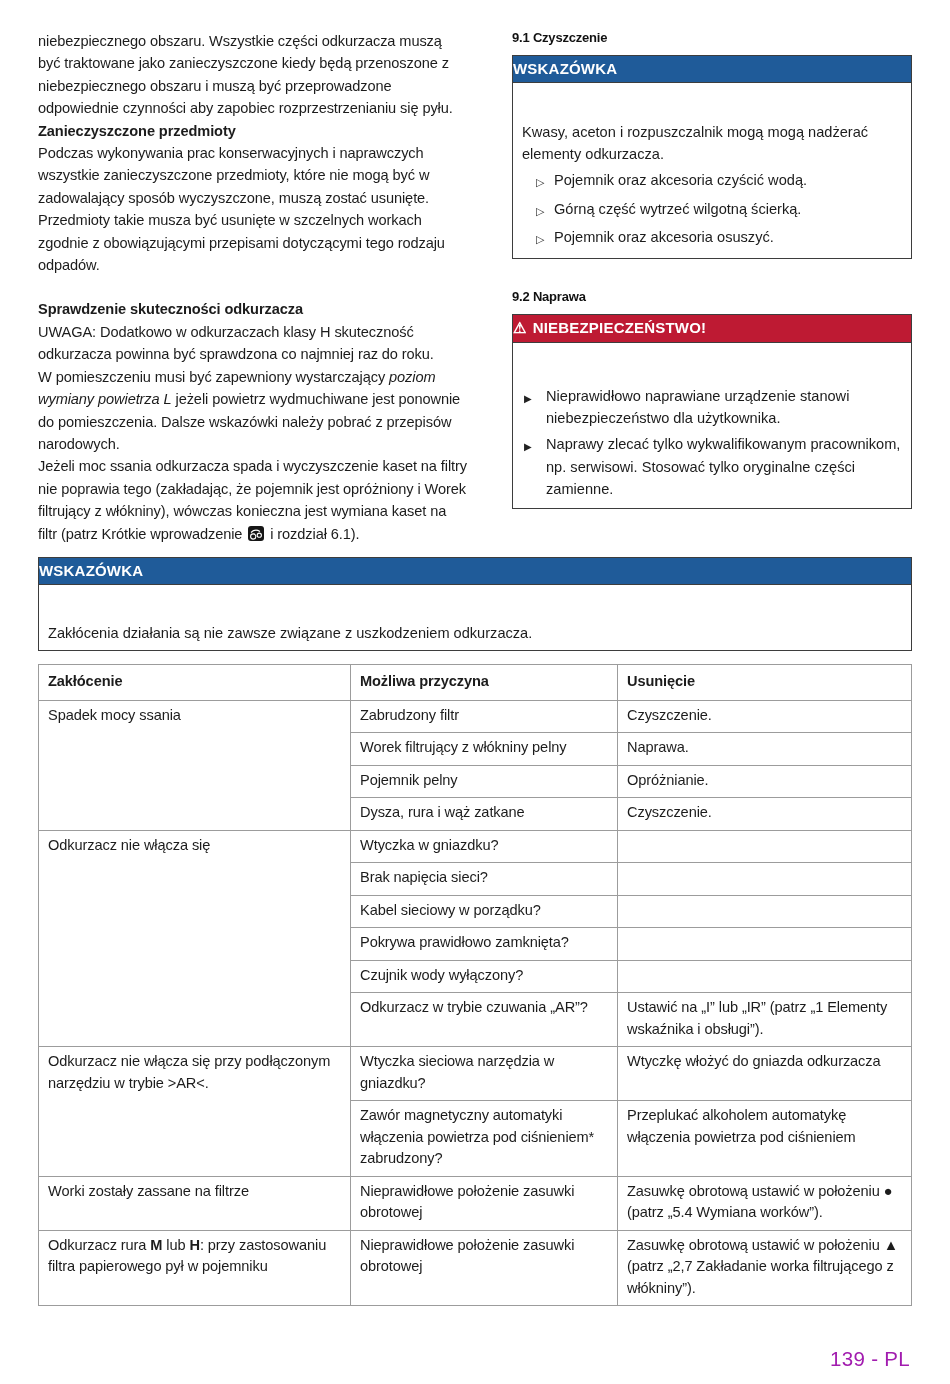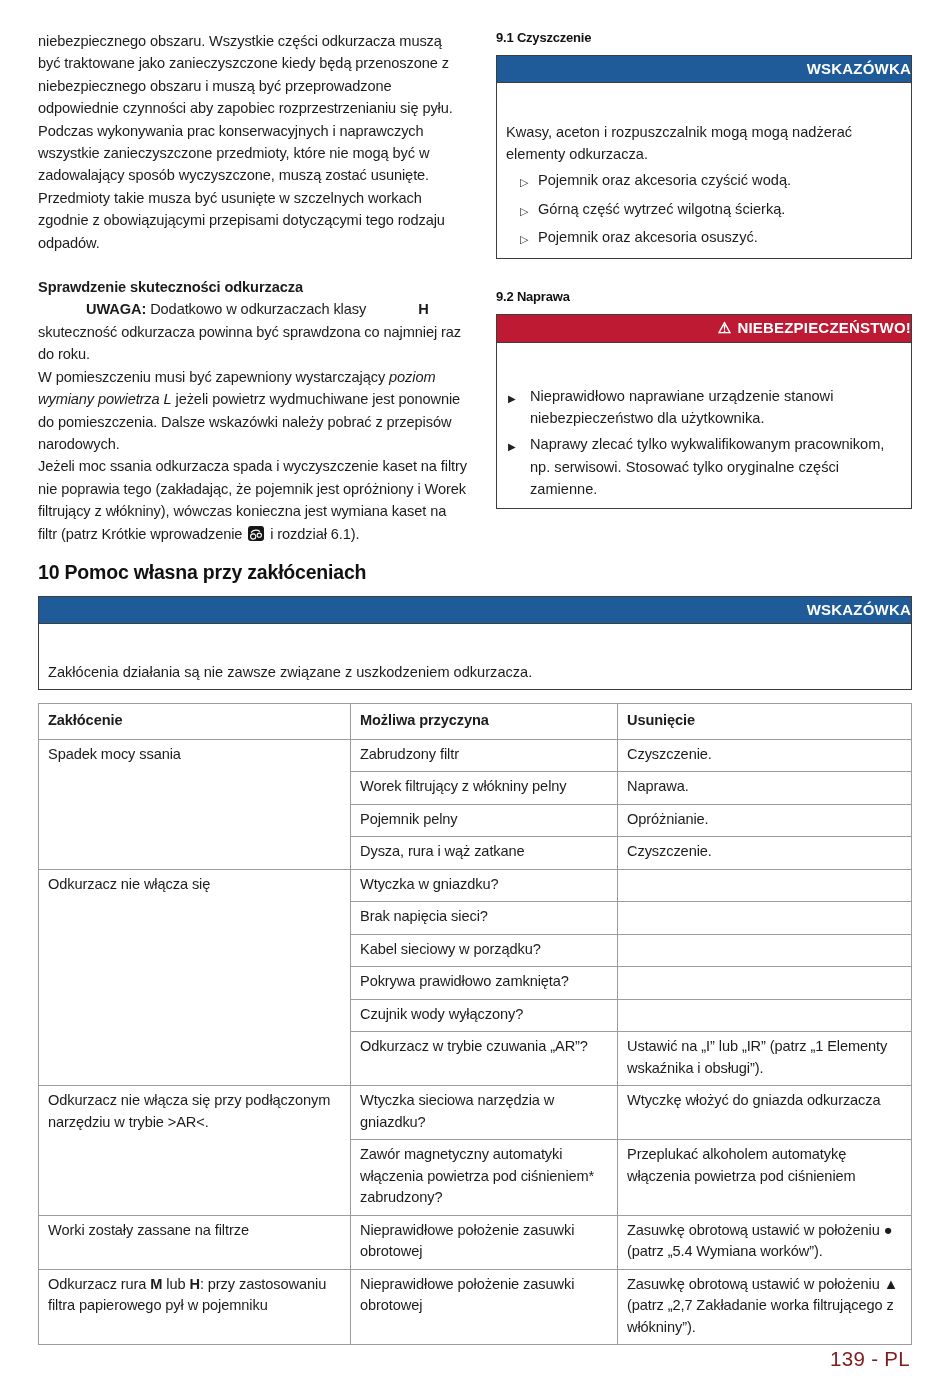--- a/index.html
+++ b/index.html
@@ -7,44 +7,44 @@
   body {
     width:950px; height:1384px;
     font-family:"Liberation Sans", sans-serif;
     color:#1c1c1c;
     position:relative;
     overflow:hidden;
   }
   .page { width:950px; height:1384px; padding:30px 38px 0 38px; position:relative; }
 
   
-  .top-grid { display:grid; grid-template-columns:430px 1fr; column-gap:28px; align-items:start; }
+  .top-grid { display:grid; grid-template-columns:430px 1fr; column-gap:44px; align-items:start; }
 
   .col-left { font-size:14.6px; line-height:22.4px; letter-spacing:-0.1px; }
   .col-left p { margin:0; }
   .para-bold-head { font-weight:bold; }
   .gap-before { margin-top:22px !important; }
-  .b { font-weight:bold;margin-left:48px; }
+  .b { font-weight:normal; }
   .i { font-style:italic; }
 
   .mini-icon {
     display:inline-block; width:16px; height:15px; vertical-align:-2px;
     background:#161616; border-radius:3px; margin:0 2px;
   }
   .mini-icon svg { display:block; width:16px; height:15px; }
 
   .section-title { font-size:13px; font-weight:bold; letter-spacing:-0.2px; color:#111; }
   .col-right .section-title { margin-bottom:10px; }
 
   
   .notice-box { border:1px solid #3d3d3d; background:#fff; }
   .notice-head {
     background:var(--accent-blue,#1F5B99);
     color:#fff; font-weight:bold; font-size:15px;
-    text-align:right; padding:4px 0 5px 0;
+    text-align:left; padding:4px 0 5px 0;
     border-bottom:1px solid #3d3d3d;
     letter-spacing:0.2px;
   }
   .notice-head.danger { background:var(--accent-red,#BE1A33); }
   .notice-body { padding:6px 9px 8px 9px; font-size:14.6px; line-height:22.2px;margin-top:32px; }
   .bullet-row { display:flex; margin-top:4px; }
   .bullet-row .marker { width:18px; flex:0 0 18px; margin-left:14px; font-size:11px; padding-top:2px; color:#222; }
   .bullet-row.danger-row .marker { margin-left:2px; width:22px; flex-basis:22px; font-size:10px; padding-top:3px; }
   .bullet-row .btxt { flex:1; }
   .warn-glyph { font-size:15px; margin-right:6px; }
@@ -68,32 +68,33 @@
     font-weight:normal;
   }
   table.trouble th { font-weight:bold; padding-top:6px; padding-bottom:7px; }
   .w-problem { width:312px; }
   .w-cause   { width:267px; }
 
   .footnote { margin-top:17px; font-size:14.6px; letter-spacing:-0.1px; }
 
   .page-number {
     position:absolute; right:40px; bottom:13px;
-    font-size:20.5px; color:#7f1d1d; letter-spacing:0.3px;
+    font-size:20.5px; color:#a21caf; letter-spacing:0.3px;
   }
 </style>
 </head>
 <body>
 
 <div class="page">
 
   <div class="top-grid">
 
     <div class="col-left">
       <p>niebezpiecznego obszaru. Wszystkie części odkurzacza muszą być traktowane jako zanieczyszczone kiedy będą przenoszone z niebezpiecznego obszaru i muszą być przeprowadzone odpowiednie czynności aby zapobiec rozprzestrzenianiu się pyłu.</p>
+      <p class="para-bold-head">Zanieczyszczone przedmioty</p>
       <p>Podczas wykonywania prac konserwacyjnych i naprawczych wszystkie zanieczyszczone przedmioty, które nie mogą być w zadowalający sposób wyczyszczone, muszą zostać usunięte. Przedmioty takie musza być usunięte w szczelnych workach zgodnie z obowiązującymi przepisami dotyczącymi tego rodzaju odpadów.</p>
       <p class="para-bold-head gap-before">Sprawdzenie skuteczności odkurzacza</p>
       <p><span class="b">UWAGA:</span><span> Dodatkowo w odkurzaczach klasy </span><span class="b">H</span><span> skuteczność odkurzacza powinna być sprawdzona co najmniej raz do roku.</span></p>
       <p><span>W pomieszczeniu musi być zapewniony wystarczający </span><span class="i">poziom wymiany powietrza L</span><span> jeżeli powietrz wydmuchiwane jest ponownie do pomieszczenia. Dalsze wskazówki należy pobrać z przepisów narodowych.</span></p>
       <p><span>Jeżeli moc ssania odkurzacza spada i wyczyszczenie kaset na filtry nie poprawia tego (zakładając, że pojemnik jest opróżniony i Worek filtrujący z włókniny), wówczas konieczna jest wymiana kaset na filtr (patrz Krótkie wprowadzenie </span><span class="mini-icon"><svg viewBox="0 0 16 15">
               <circle cx="5.2" cy="10.5" r="2.6" fill="none" stroke="#fff" stroke-width="1.1"></circle>
               <circle cx="11.3" cy="9.2" r="2.1" fill="none" stroke="#fff" stroke-width="1.1"></circle>
               <path d="M3 6.5 Q7 2.5 12 5.5" fill="none" stroke="#fff" stroke-width="1.2"></path>
             </svg></span><span> i rozdział 6.1).</span></p>
     </div>
@@ -131,21 +132,20 @@
           </div>
           <div class="bullet-row danger-row">
             <span class="marker">▶</span>
             <span class="btxt">Naprawy zlecać tylko wykwalifikowanym pracownikom, np. serwisowi. Stosować tylko oryginalne części zamienne.</span>
           </div>
         </div>
       </div>
     </div>
   </div>
 
-  <div class="section-title sec10-title">10 Pomoc własna przy zakłóceniach</div>
 
   <div class="notice-box wide-notice">
     <div class="notice-head">WSKAZÓWKA</div>
     <div class="notice-body">Zakłócenia działania są nie zawsze związane z uszkodzeniem odkurzacza.</div>
   </div>
 
   <table class="trouble">
     <thead>
       <tr>
         <th class="w-problem">Zakłócenie</th>

